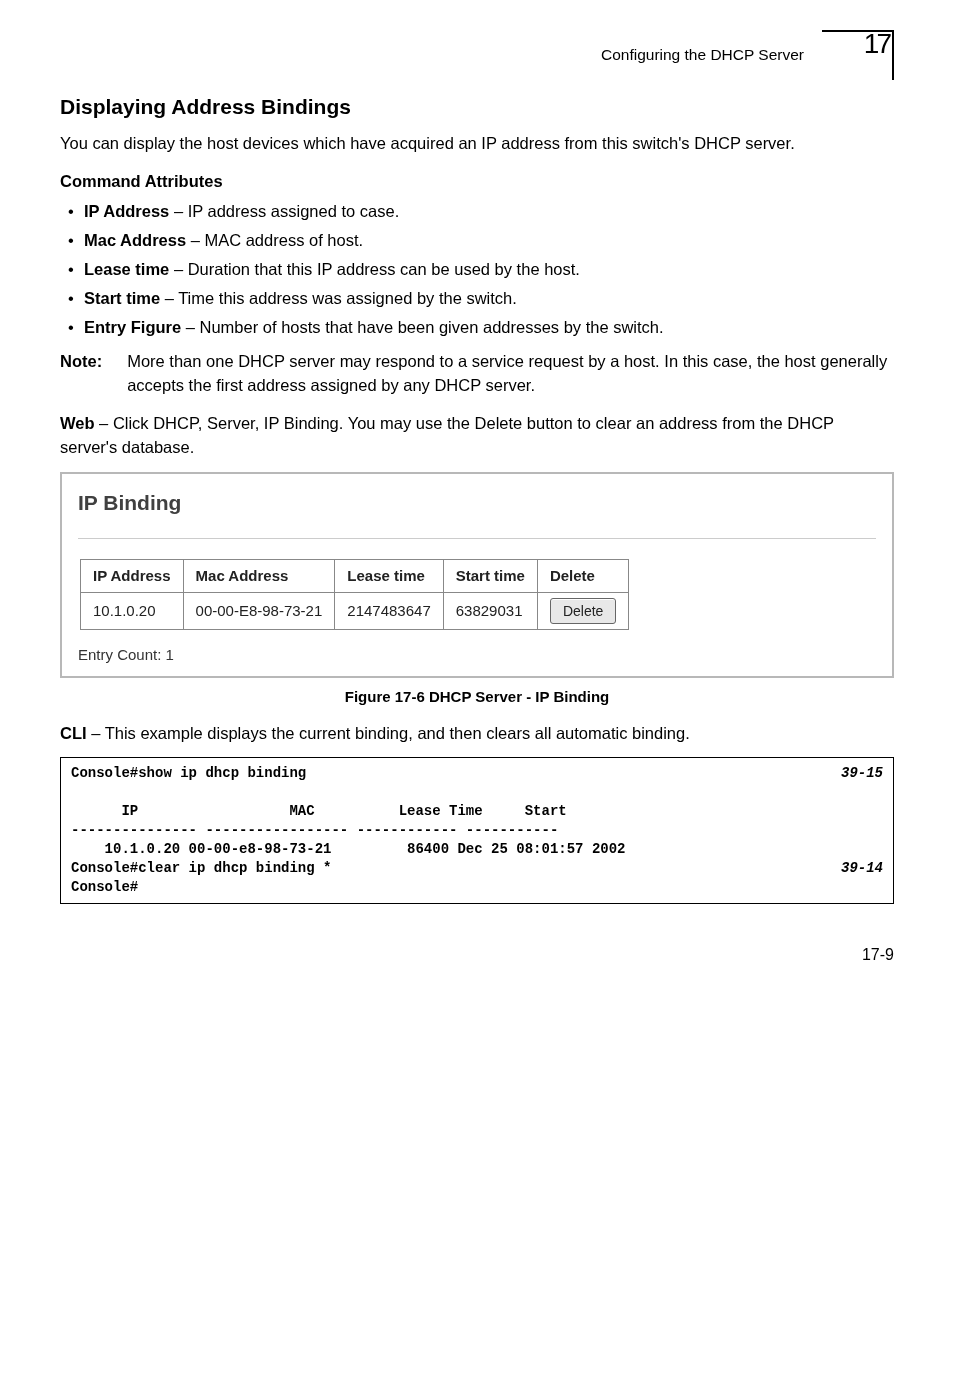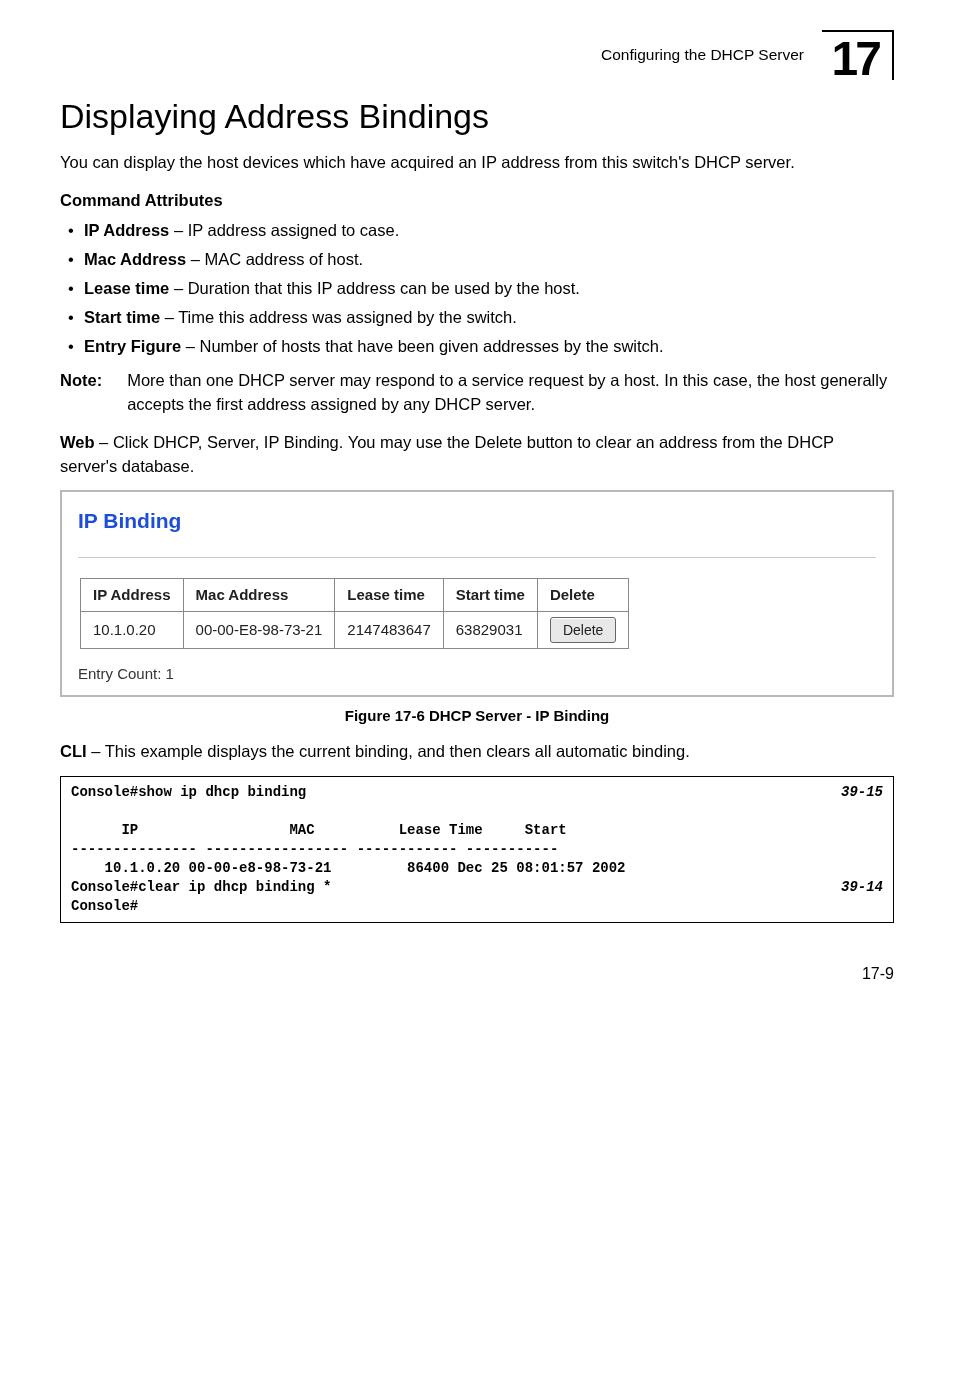--- a/index.html
+++ b/index.html
@@ -22,41 +22,41 @@
       font-size: 15.5px;
       margin-right: 18px;
     }
     .page-badge {
       position: relative;
       width: 72px;
       height: 50px;
     }
     .badge-line-v { position:absolute; right:0; top:0; width:2px; height:50px; background:#000; }
     .badge-line-h { position:absolute; right:0; top:0; width:72px; height:2px; background:#000; }
-    .badge-number { position:absolute; right:15px; top:-6px; font-weight:700; font-size:48px; letter-spacing:-3px; font-family: Arial Black, Arial, sans-serif; }
+    .badge-number { position:absolute; right:5px; top:-6px; font-weight:400; font-size:28px; letter-spacing:-3px; font-family: Arial Black, Arial, sans-serif; }
     h2.section-title {
-      font-size: 34px;
-      font-weight: normal;
+      font-size: 21px;
+      font-weight: bold;
       margin: 12px 0 10px 0;
     }
     p { margin-bottom: 12px; }
     .cmd-attr { font-weight: bold; margin-top: 14px; margin-bottom: 6px; }
     ul.bullets { list-style: none; padding-left: 4px; margin-bottom: 10px;}
     ul.bullets li { position: relative; padding-left: 20px; margin-bottom: 5px; }
     ul.bullets li::before { content: "•"; position: absolute; left: 4px; top: 0; }
     .note-row { display:flex; margin-top:6px; margin-bottom:14px;gap:19px; }
     .note-lab { font-weight:bold; white-space:nowrap; }
     .note-body { margin-left: 6px; }
     .figure-box {
       border: 2px solid #b8b8b8;
       padding: 14px 16px 10px 16px;
       margin-top: 6px;
       background: #fff;
     }
-    .figure-title { font-size: 21px; font-weight: bold; font-family: Arial, sans-serif; color:#1d4ed8; margin-bottom: 20px; }
+    .figure-title { font-size: 21px; font-weight: bold; font-family: Arial, sans-serif; color:#404040; margin-bottom: 20px; }
     .hr-line { border: none; border-top: 1px solid #ccc; margin-bottom: 20px; }
     table.binding {
       border-collapse: collapse;
       margin-left: 2px;
     }
     table.binding th, table.binding td {
       border: 1px solid #888;
       padding: 5px 12px;
       font-size: 15px;
       text-align: left;

